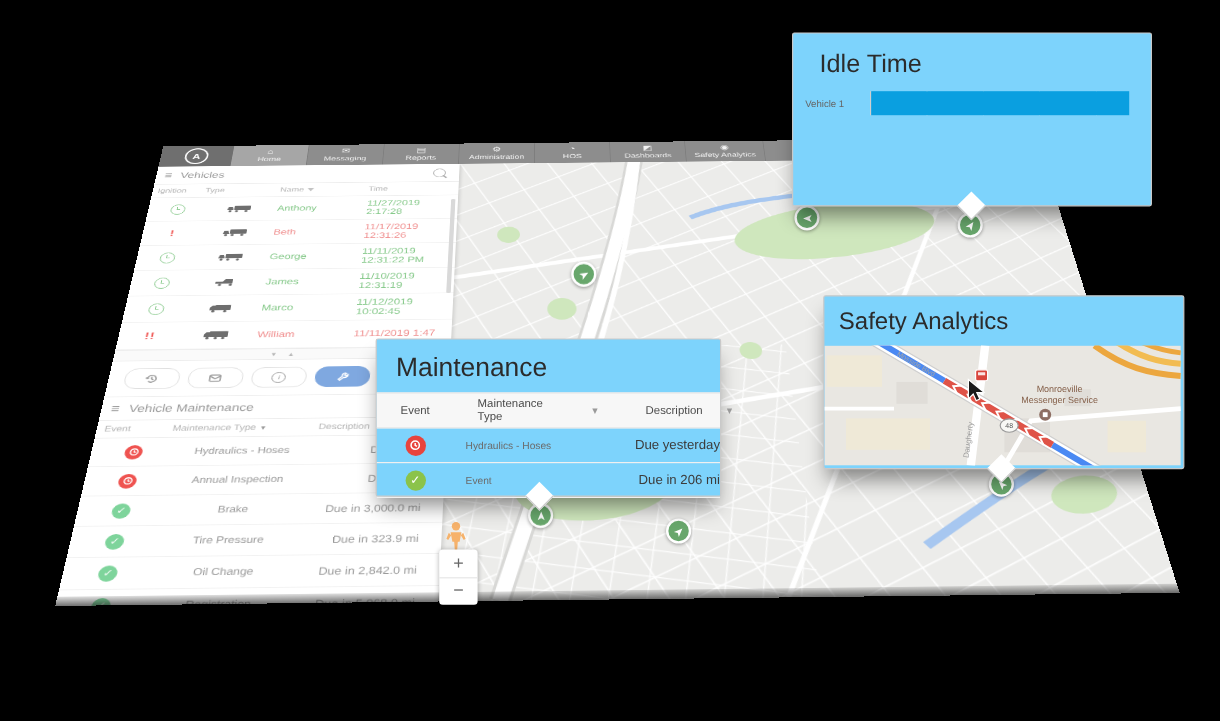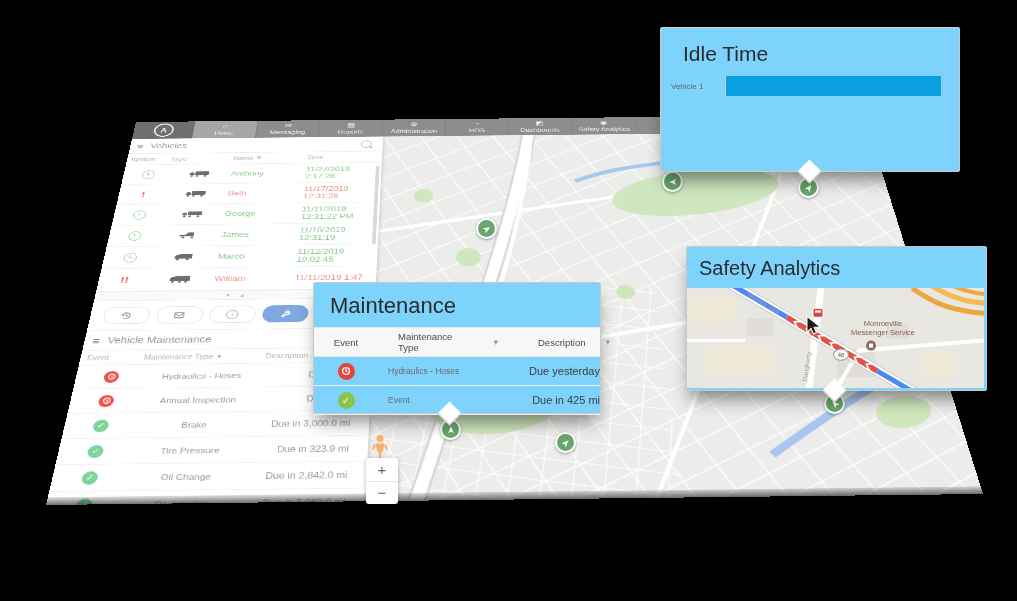--- a/index.html
+++ b/index.html
@@ -511,21 +511,21 @@
           </span>
         </span>
       <span class="mtype">Hydraulics - Hoses</span>
       <span class="mdesc">Due yesterday</span>
     </div>
     <div class="mrow">
       <span class="evt">
           <span class="mic mic-green">✓</span>
         </span>
       <span class="mtype">Event</span>
-      <span class="mdesc">Due in 425 mi</span>
+      <span class="mdesc">Due in 206 mi</span>
     </div>
     <div class="tail" style="left:127px;"></div>
   </div>
 
   <div class="card card-idle">
     <h2>Idle Time</h2>
     <div class="chart">
       <div class="chart-row">
         <span class="clabel">Vehicle 1</span>
         <span class="track">

